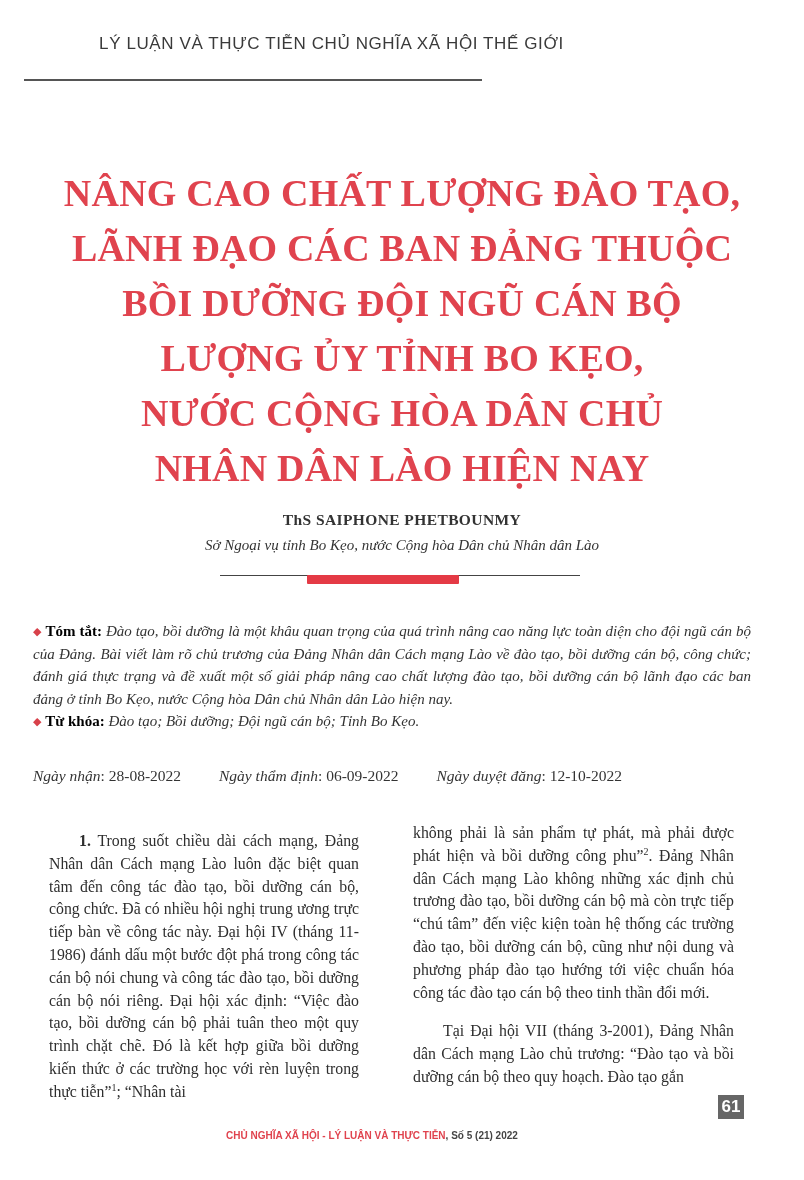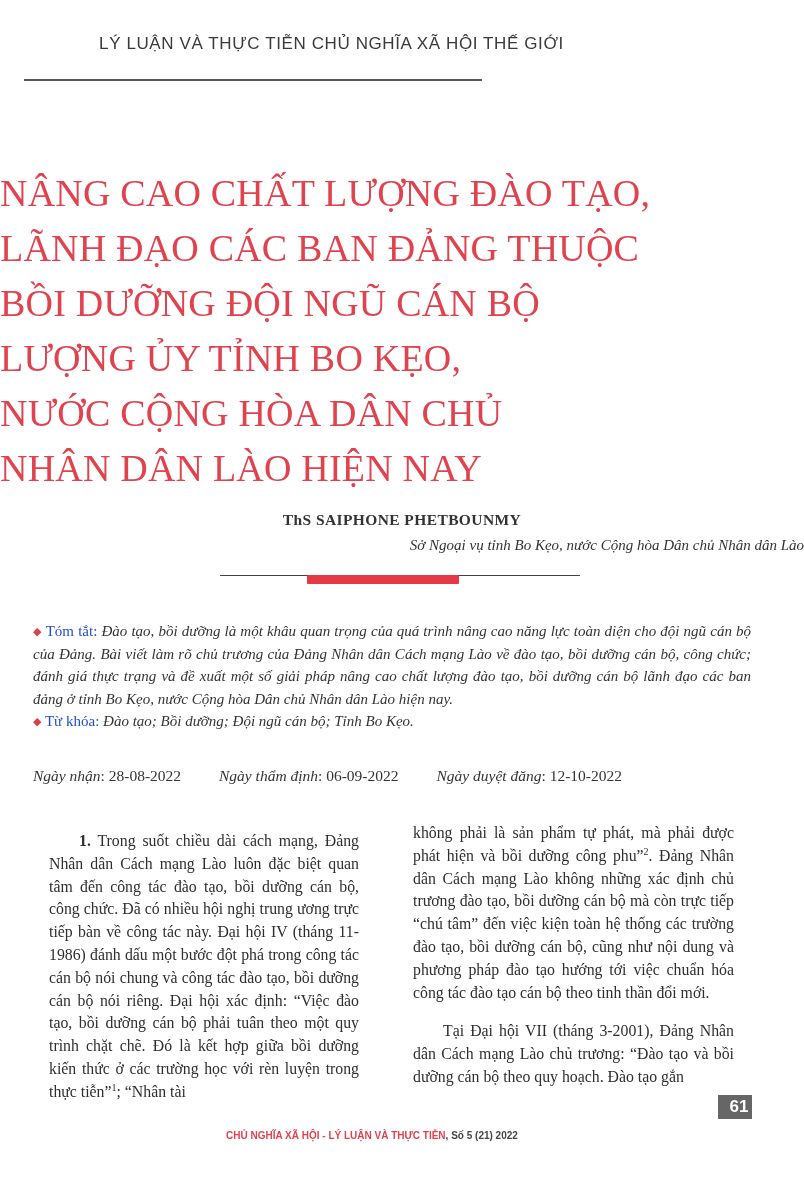--- a/index.html
+++ b/index.html
@@ -8,44 +8,44 @@
       font-family: "Liberation Serif", serif; color: #2a2a2a;
     }
     .running-head {
       position: absolute; left: 0; width: 663px; top: 34px; text-align: center;
       font-family: "Liberation Sans", sans-serif; font-size: 17px; letter-spacing: 0.6px; color: #3a3a3a;
     }
     .head-rule {
       position: absolute; left: 24px; width: 458px; top: 79px; height: 2px; background: #555555;
     }
     .title {
-      position: absolute; left: 0; width: 804px; top: 166px; 
-      font-family: "Liberation Serif", serif; font-weight: normal; font-size: 38px; line-height: 55px;
+      position: absolute; left: 0; width: 804px; top: 166px; text-align: center;
+      font-family: "Liberation Serif", serif; font-weight: bold; font-size: 38px; line-height: 55px;
       color: #e0434e; letter-spacing: 0.2px;
     }
     .title div { white-space: nowrap; }
     .author-name {
       position: absolute; left: 0; width: 804px; top: 511px; text-align: center;
       font-weight: bold; font-size: 15.5px; letter-spacing: 0.4px; color: #333;
     }
     .author-aff {
-      position: absolute; left: 0; width: 804px; top: 537px; text-align: right;
+      position: absolute; left: 0; width: 804px; top: 537px; text-align: center;
       font-style: italic; font-size: 15px; color: #333;
     }
     .author-rule {
       position: absolute; left: 220px; width: 360px; top: 575px; height: 1px; background: #444;
     }
     .author-bar {
       position: absolute; left: 307px; width: 152px; top: 575px; height: 9px; background: #e43a45; border-radius: 1px;
     }
     .abstract {
       position: absolute; left: 33px; width: 718px; top: 620px;
       font-size: 15px; line-height: 22.5px; color: #333; text-align: justify;
     }
-    .abstract .label { font-style: normal; font-weight: normal; color: #1d4ed8; }
+    .abstract .label { font-style: normal; font-weight: bold; color: #000000; }
     .abstract .bullet { color: #d8414a; font-style: normal; font-size: 11px; vertical-align: 1px; }
     .abstract .text { font-style: italic; }
     .abstract p { margin: 0; }
     .dates {
       position: absolute; left: 33px; top: 767px; font-size: 15.5px; color: #333; white-space: nowrap;
     }
     .dates span.item { margin-right: 34px; }
     .dates .lbl { font-style: italic; }
     .col {
       position: absolute; top: 814px; font-size: 15.8px; line-height: 22.8px; color: #2e2e2e; text-align: justify;
@@ -58,21 +58,21 @@
     sup { font-size: 10px; line-height: 0; }
     .footer {
       position: absolute; left: 226px; top: 1097px; white-space: nowrap;
       font-family: "Liberation Sans", sans-serif; font-weight: bold; font-size: 10px; margin-top: 33px;
     }
     .footer .journal { color: #e0434e; }
     .footer .issue { color: #444; }
     .page-num {
       position: absolute; left: 718px; top: 1095px; width: 26px; height: 24px; background: #666666;
       color: #ffffff; font-family: "Liberation Sans", sans-serif; font-weight: bold; font-size: 17px;
-      text-align: center; line-height: 24px; padding-left: 8px;
+      text-align: center; line-height: 24px;
     }
   </style>
 </head>
 <body>
 
 <div class="running-head">LÝ LUẬN VÀ THỰC TIỄN CHỦ NGHĨA XÃ HỘI THẾ GIỚI</div>
 <div class="head-rule" style="width: 458px; left: 24px;"></div>
 
 <div class="title">
   <div>NÂNG CAO CHẤT LƯỢNG ĐÀO TẠO,</div>

